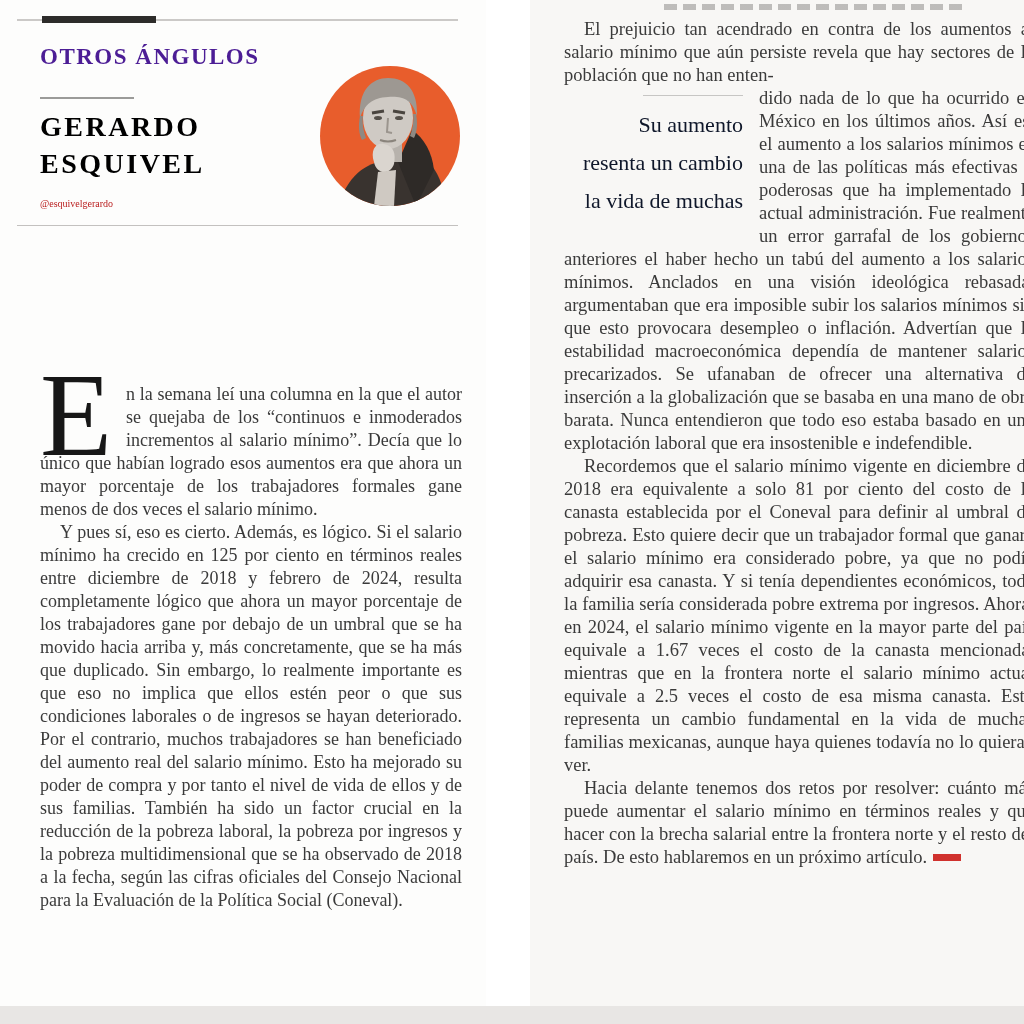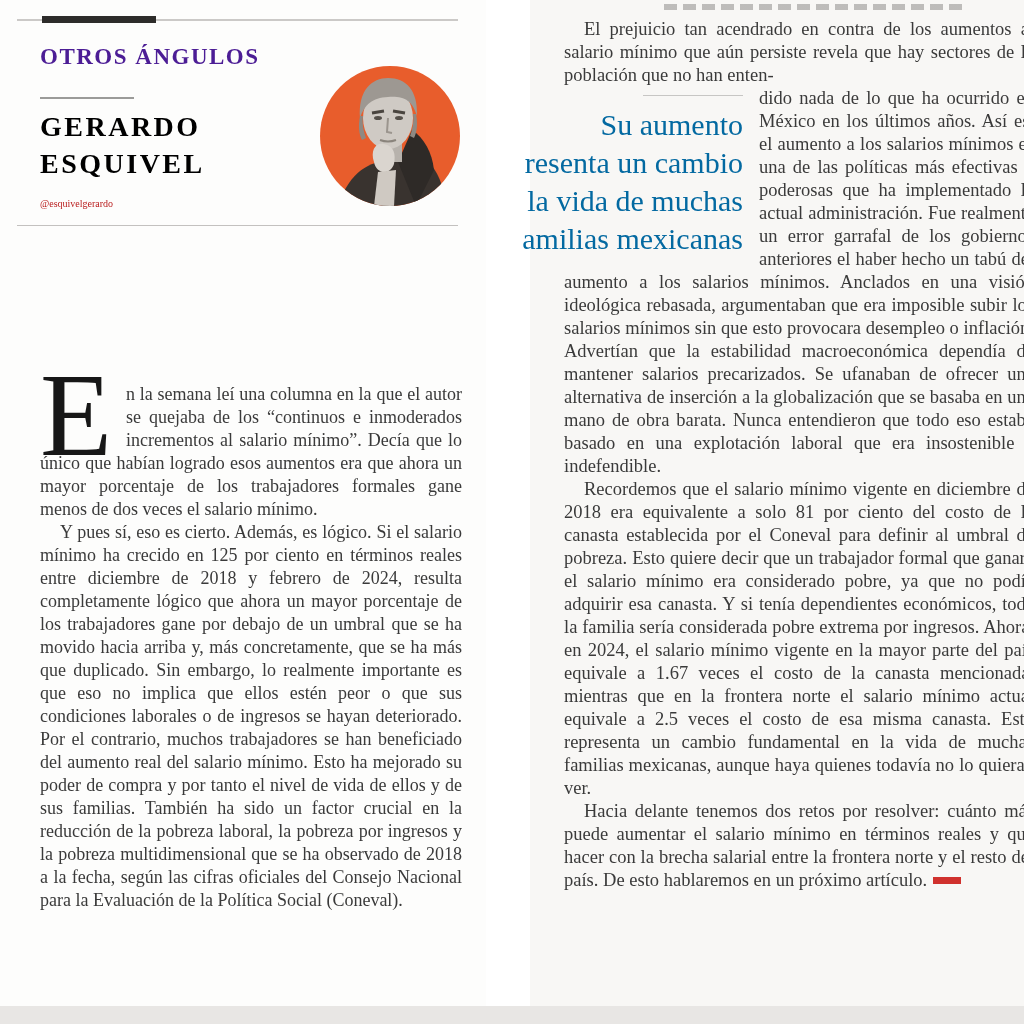--- a/index.html
+++ b/index.html
@@ -52,21 +52,21 @@
     position:absolute;left:34px;top:0;width:470px;
     font-size:18.5px;line-height:23px;color:#3a3a3a;text-align:justify;
   }
   .col-right p{margin:0;}
   .cropped-sliver{
     height:6px;width:300px;margin:4px 0 8px 100px;opacity:.55;
     background:repeating-linear-gradient(90deg,#8e8c8a 0 13px,transparent 13px 19px);
   }
   .pullquote{
     float:left;width:212px;margin:8px 16px 8px -33px;
-    color:#0369a1;font-size:30px;line-height:38px;
+    color:#0f172a;font-size:22px;line-height:38px;
   }
   .pq-rule{width:100px;border-top:1px solid #c7c6c4;margin:0 0 10px auto;}
   .pq-line{direction:rtl;white-space:nowrap;}
   .endmark{
     display:inline-block;width:28px;height:7px;background:#d0312d;
     margin-left:6px;vertical-align:2px;
   }
 </style>
 </head>
 <body>
@@ -132,21 +132,20 @@
   <div class="col-right">
     <div class="cropped-sliver"></div>
 
     <p class="indent">El prejuicio tan acendrado en contra de los aumentos al salario mínimo que aún persiste revela que hay sectores de la población que no han enten-</p>
 
     <div class="pullquote">
       <div class="pq-rule"></div>
       <div class="pq-line">Su aumento</div>
       <div class="pq-line">resenta un cambio</div>
       <div class="pq-line">la vida de muchas</div>
-      <div class="pq-line">amilias mexicanas</div>
     </div>
 
     <p>dido nada de lo que ha ocurrido en México en los últimos años. Así es, el aumento a los salarios mínimos es una de las políticas más efectivas y poderosas que ha implementado la actual administración. Fue realmente un error garrafal de los gobiernos anteriores el haber hecho un tabú del aumento a los salarios mínimos. Anclados en una visión ideológica rebasada, argumentaban que era imposible subir los salarios mínimos sin que esto provocara desempleo o inflación. Advertían que la estabilidad macroeconómica dependía de mantener salarios precarizados. Se ufanaban de ofrecer una alternativa de inserción a la globalización que se basaba en una mano de obra barata. Nunca entendieron que todo eso estaba basado en una explotación laboral que era insostenible e indefendible.</p>
     <p class="indent">Recordemos que el salario mínimo vigente en diciembre de 2018 era equivalente a solo 81 por ciento del costo de la canasta establecida por el Coneval para definir al umbral de pobreza. Esto quiere decir que un trabajador formal que ganara el salario mínimo era considerado pobre, ya que no podía adquirir esa canasta. Y si tenía dependientes económicos, toda la familia sería considerada pobre extrema por ingresos. Ahora, en 2024, el salario mínimo vigente en la mayor parte del país equivale a 1.67 veces el costo de la canasta mencionada, mientras que en la frontera norte el salario mínimo actual equivale a 2.5 veces el costo de esa misma canasta. Esto representa un cambio fundamental en la vida de muchas familias mexicanas, aunque haya quienes todavía no lo quieran ver.</p>
     <p class="indent">
       <span>Hacia delante tenemos dos retos por resolver: cuánto más puede aumentar el salario mínimo en términos reales y qué hacer con la brecha salarial entre la frontera norte y el resto del país. De esto hablaremos en un próximo artículo.</span><span class="endmark"></span>
     </p>
   </div>
 </div>
 

